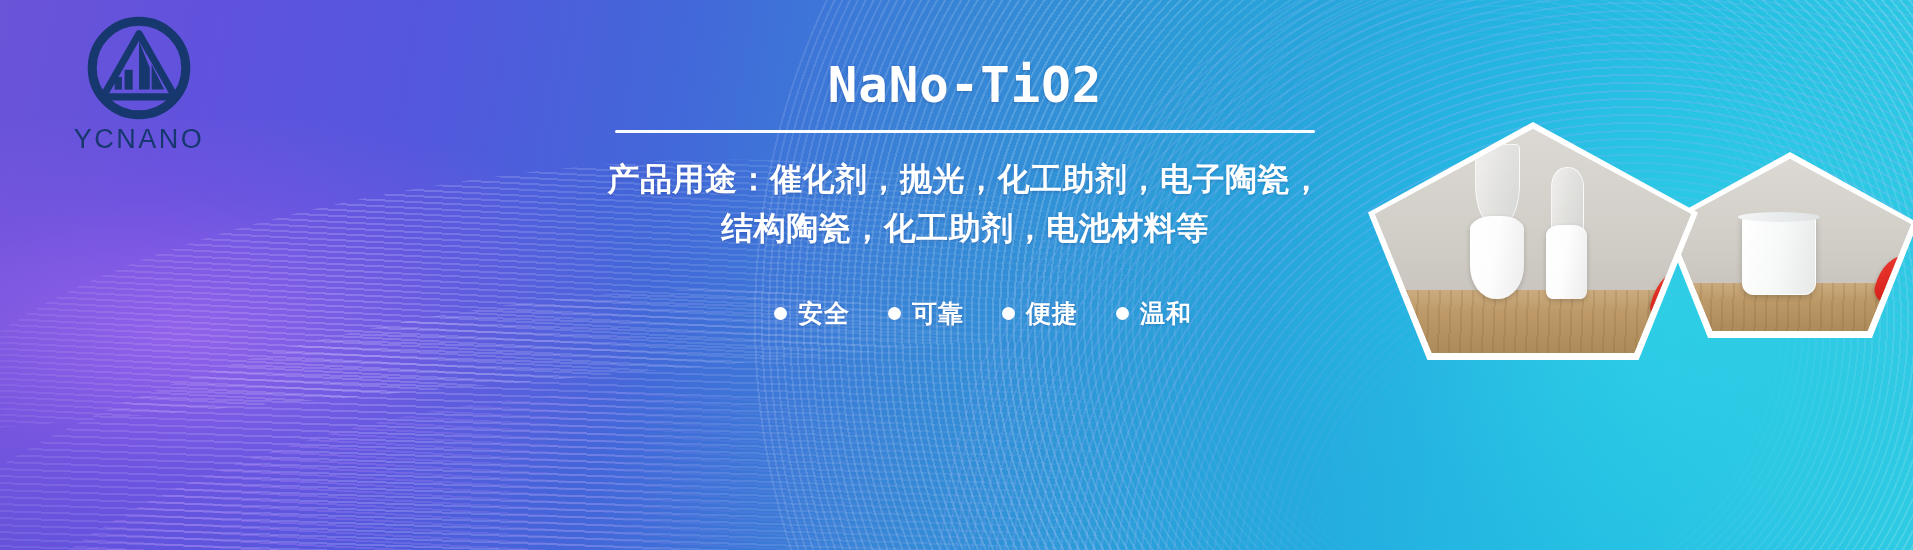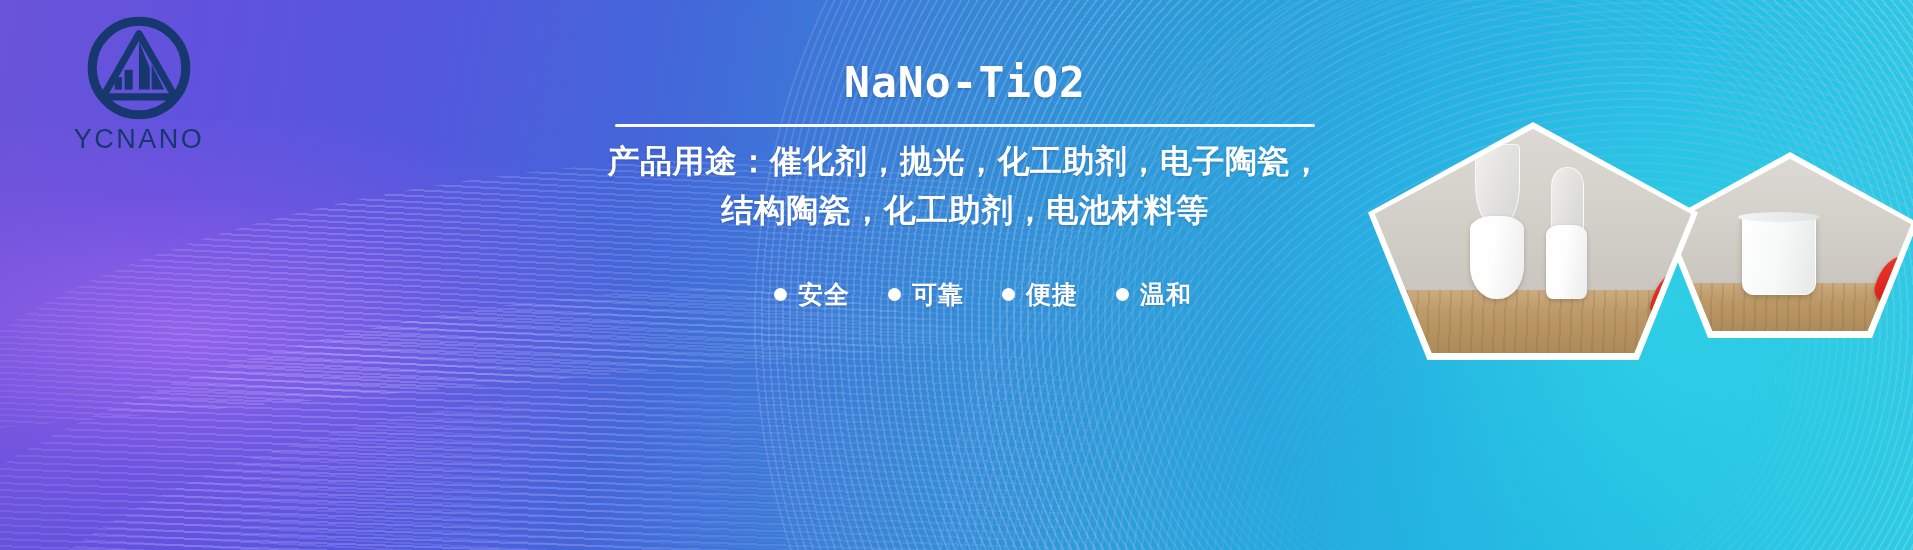--- a/index.html
+++ b/index.html
@@ -115,32 +115,32 @@
     font-weight:400;
     letter-spacing:2.5px;
     color:#16386e;
     font-family:"Liberation Sans","DejaVu Sans",sans-serif;
   }
 
   
   #copy{position:absolute;left:470px;top:60px;width:990px;text-align:center;color:#fff;}
   #title{
     font-family:"DejaVu Sans Mono","Liberation Mono",monospace;
-    font-size:43px;
+    font-size:49px;
     font-weight:700;
     letter-spacing:1px;
     line-height:1.05;
     text-shadow:0 1px 3px rgba(20,40,110,.30);
   }
   #divider{
     width:700px;height:3px;margin:19px auto 0 auto;
     background:#ffffff;opacity:.97;border-radius:2px;
   }
   #desc{
-    margin-top:10px;
+    margin-top:22px;
     font-size:32px;
     font-weight:700;
     line-height:1.52;
     letter-spacing:.5px;
     text-shadow:0 1px 3px rgba(20,40,110,.28);
   }
   #desc .line{display:block;white-space:nowrap;}
 
   #features{
     margin-top:44px;

